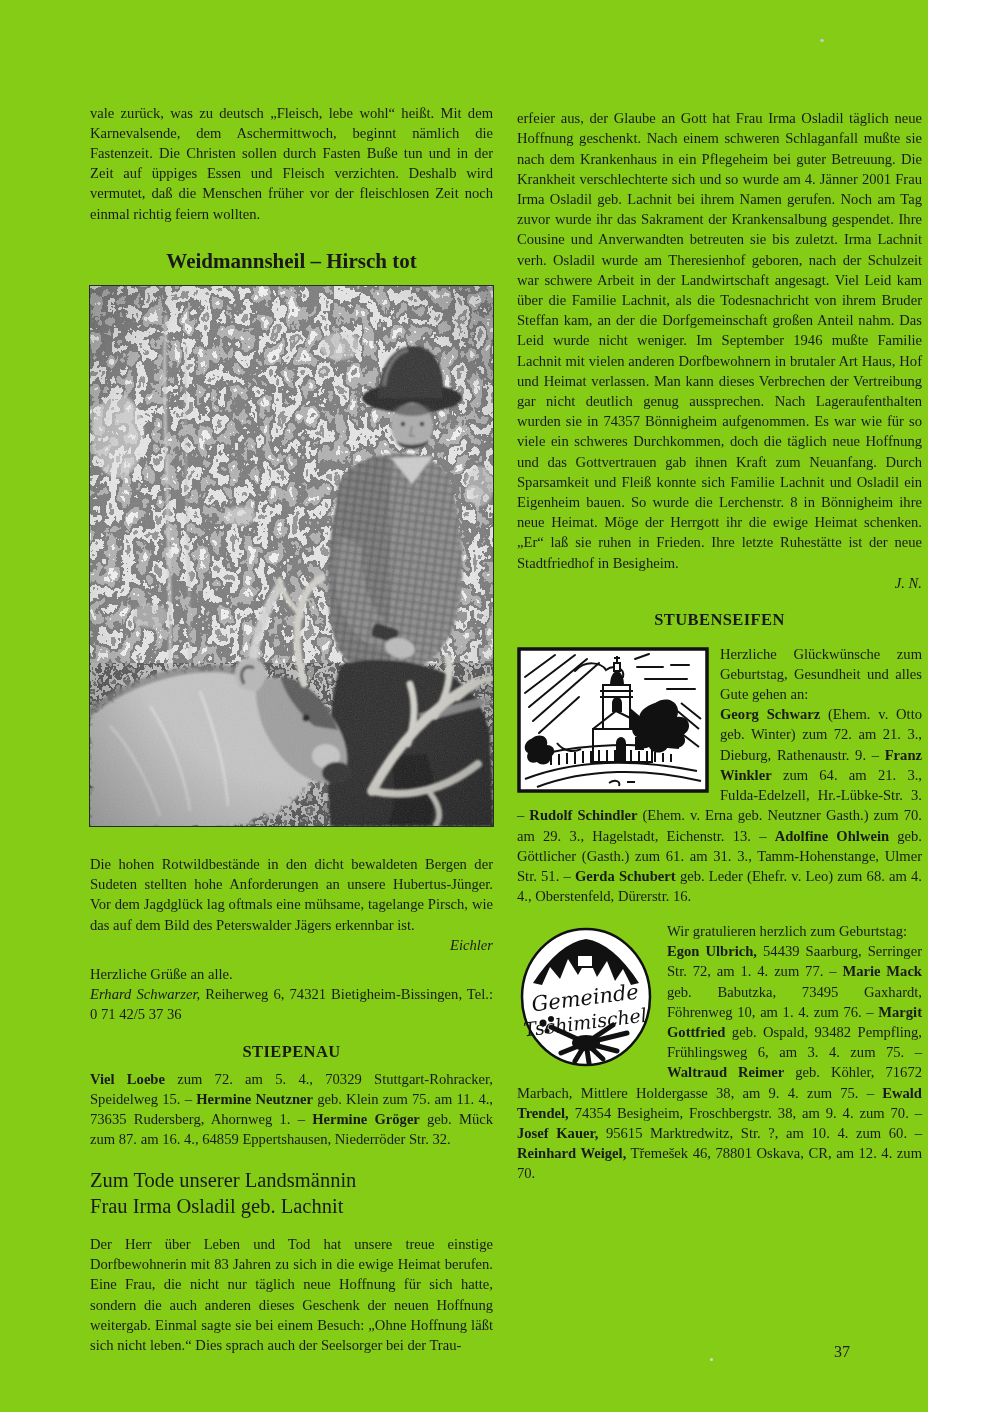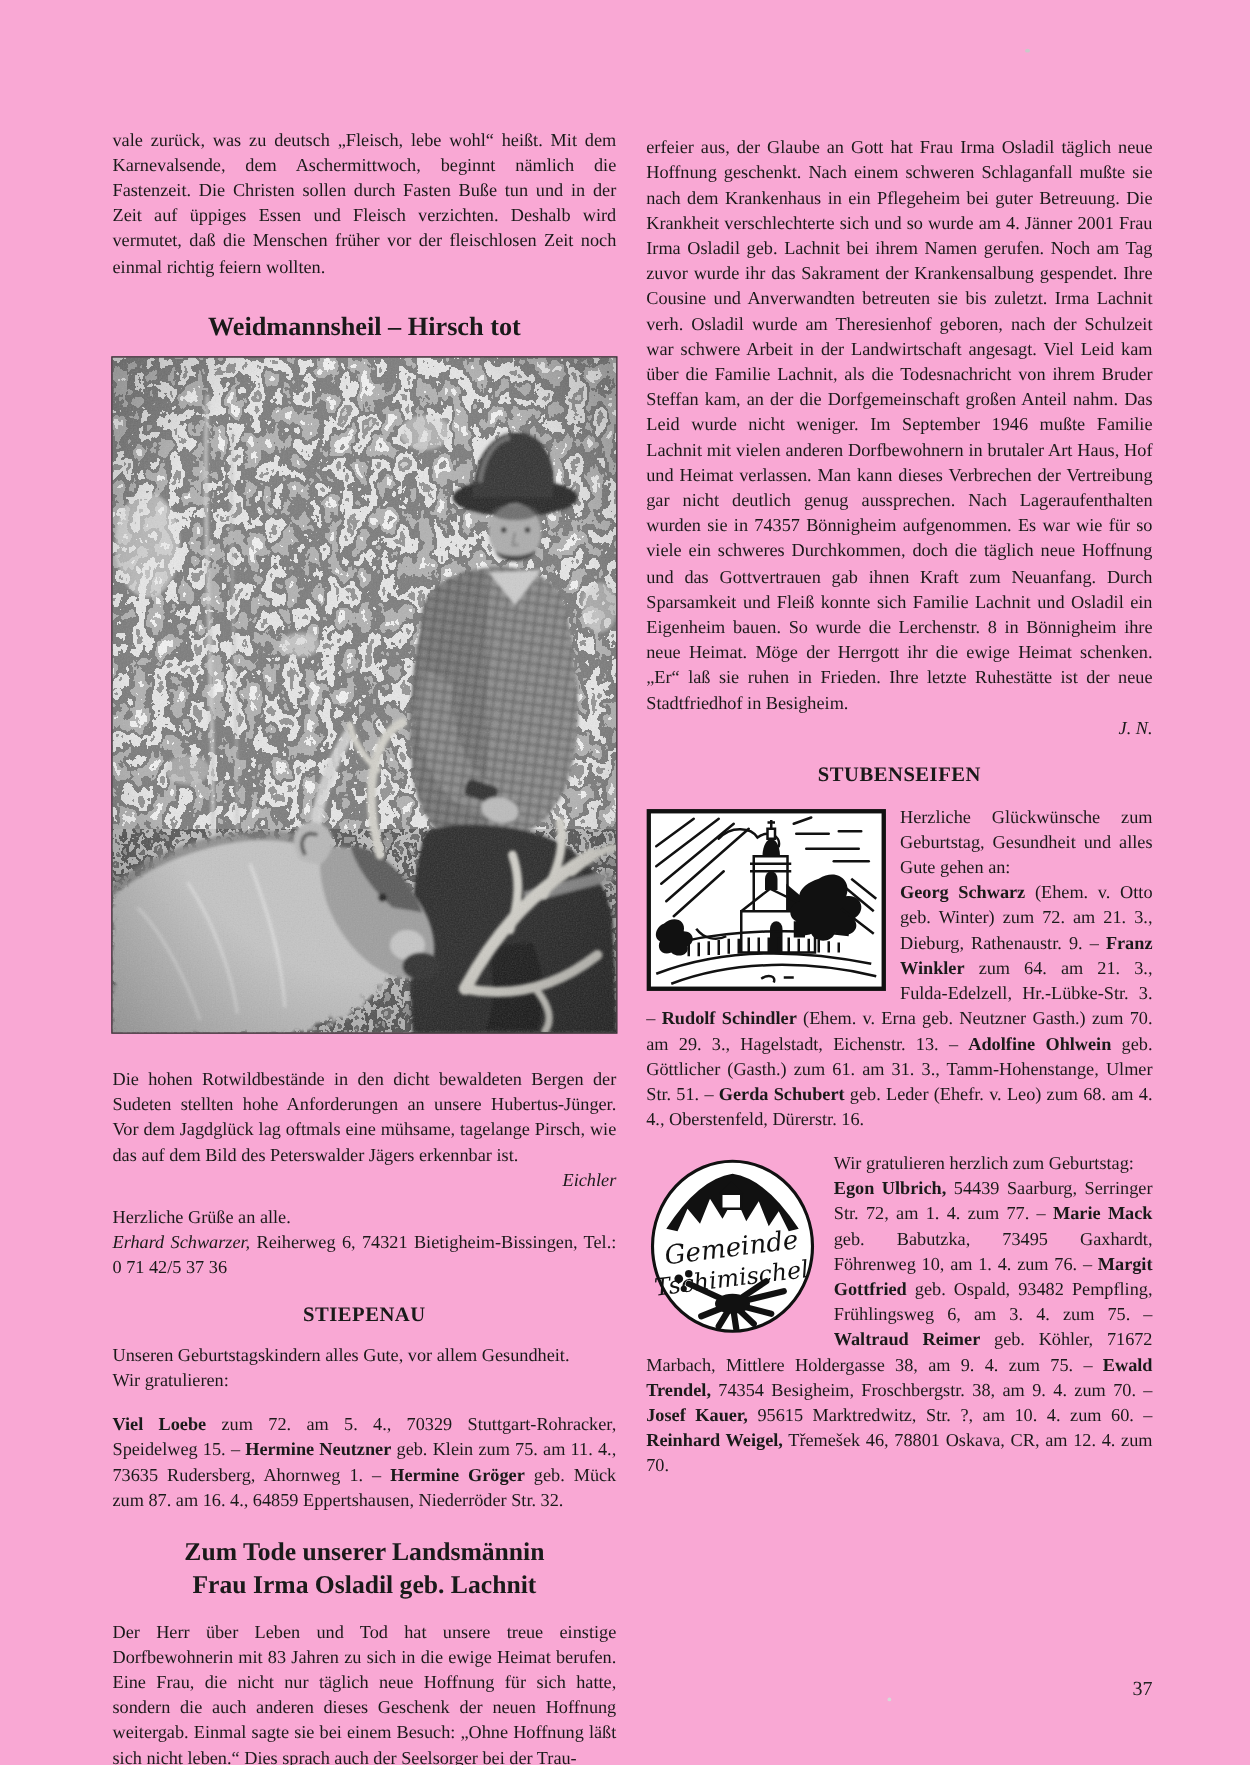--- a/index.html
+++ b/index.html
@@ -1,29 +1,29 @@
 <!DOCTYPE html>
 <html lang="de"><head>
 <meta charset="utf-8">
 <style>
   html,body{margin:0;padding:0;}
   body{width:1000px;height:1412px;background:#ffffff;overflow:hidden;
        font-family:"Liberation Serif","DejaVu Serif",serif;color:#1a1a1a;}
-  .page{position:relative;width:1000px;height:1412px;background:#f9a8d4;}
+  .page{position:relative;width:928px;height:1412px;background:#84cc16;}
   .col{position:absolute;top:88px;}
   .col-left{left:90px;width:403px;}
   .col-right{left:517px;width:405px;}
   .para{font-size:14.6px;line-height:20.2px;text-align:justify;white-space:pre-line;}
   .b{font-weight:bold;}
   .i{font-style:italic;}
   .rel{position:relative;}
   .sig-abs{position:absolute;right:0;bottom:0;font-style:italic;white-space:nowrap;background:transparent;}
   .sig-abs .roman{font-style:normal;}
   h2.article-title{margin:25px 0 13px;font-size:21px;line-height:24px;text-align:center;font-weight:bold;}
-  h2.obit-title{margin:18px 0 8px;font-size:20.5px;line-height:26px;text-align:center;font-weight:bold;}
+  h2.obit-title{margin:18px 0 8px;font-size:20.5px;line-height:26px;font-weight:normal;}
   h3.section{margin:17px 0 5px;font-size:16.5px;line-height:19px;text-align:center;font-weight:bold;letter-spacing:.4px;}
   .photo-frame{width:403px;height:540px;overflow:hidden;background:#6b6b6b;outline:1px solid #2a2a2a;margin-bottom:8px;}
   .caption{margin-top:2px;}
   .greeting{margin-top:9px;}
   .names{margin-top:8px;}
   .vignette{float:left;width:192px;height:146px;margin:3px 11px 4px 0;}
   .stamp{float:left;width:138px;height:144px;margin:4px 12px 2px 0;}
   .wish{clear:both;margin-top:3px;}
   .note{margin-top:7px;}
   .sigline{text-align:right;font-style:italic;font-size:14.6px;line-height:20.2px;}
@@ -165,22 +165,20 @@
 
     <div class="para caption rel">
       <span>Die hohen Rotwildbestände in den dicht bewaldeten Bergen der Sudeten stellten hohe Anforderungen an unsere Hubertus-Jünger. Vor dem Jagdglück lag oftmals eine mühsame, tagelange Pirsch, wie das auf dem Bild des Peterswalder Jägers erkennbar ist.</span>
       <span class="sig-abs">Eichler</span>
     </div>
 
     <p class="para greeting"><span>Herzliche Grüße an alle.
 </span><span class="i">Erhard Schwarzer,</span><span> Reiherweg 6, 74321 Bietigheim-Bissingen, Tel.: 0 71 42/5 37 36</span></p>
 
     <h3 class="section">STIEPENAU</h3>
-    <p class="para">Unseren Geburtstagskindern alles Gute, vor allem Gesundheit.
-Wir gratulieren:</p>
     <p class="para names"><span class="b">Viel Loebe</span><span> zum 72. am 5. 4., 70329 Stuttgart-Rohracker, Speidelweg 15. – </span><span class="b">Hermine Neutzner</span><span> geb. Klein zum 75. am 11. 4., 73635 Rudersberg, Ahornweg 1. – </span><span class="b">Hermine Gröger</span><span> geb. Mück zum 87. am 16. 4., 64859 Eppertshausen, Niederröder Str. 32.</span></p>
 
     <h2 class="obit-title">
       <span>Zum Tode unserer Landsmännin</span><br>
       <span>Frau Irma Osladil geb. Lachnit</span>
     </h2>
     <p class="para">Der Herr über Leben und Tod hat unsere treue einstige Dorfbewohnerin mit 83 Jahren zu sich in die ewige Heimat berufen. Eine Frau, die nicht nur täglich neue Hoffnung für sich hatte, sondern die auch anderen dieses Geschenk der neuen Hoffnung weitergab. Einmal sagte sie bei einem Besuch: „Ohne Hoffnung läßt sich nicht leben.“ Dies sprach auch der Seelsorger bei der Trau-</p>
   </div>
 
   <div class="col col-right">

